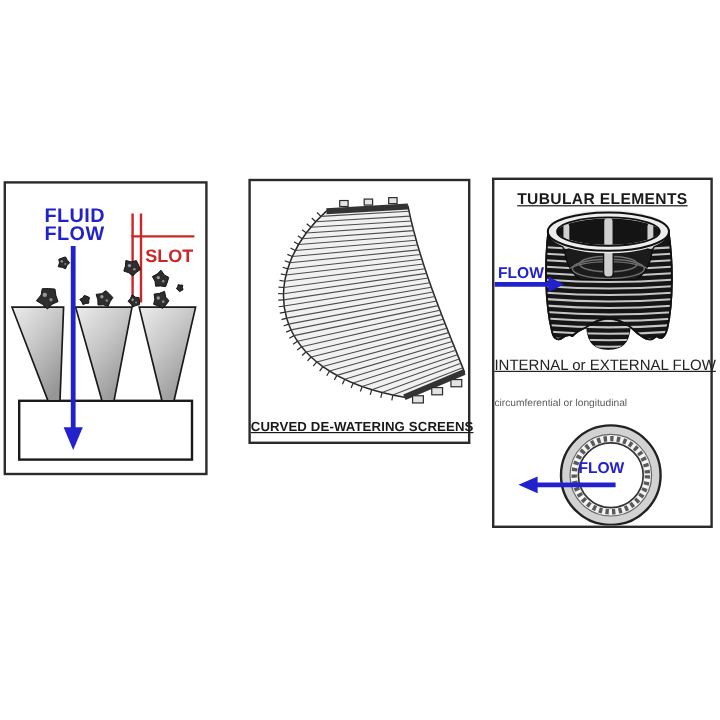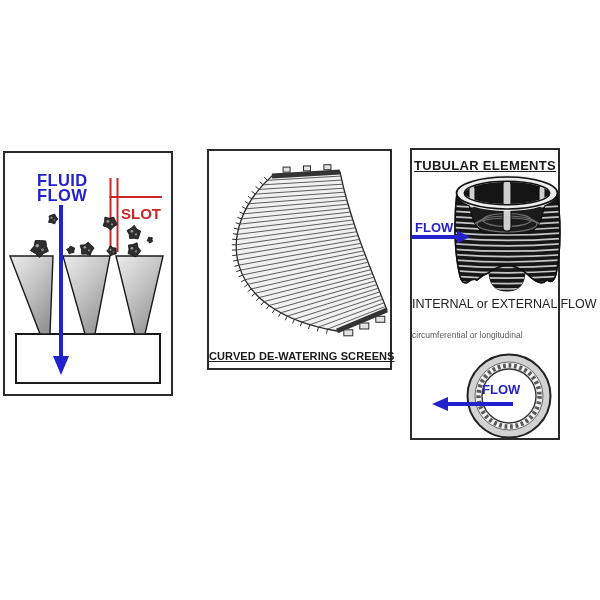--- a/index.html
+++ b/index.html
@@ -1,33 +1,33 @@
 <!DOCTYPE html>
 <html><head>
 <meta charset="utf-8">
 <style>
   html,body{margin:0;padding:0;background:#fff;}
   #canvas{position:relative;width:600px;height:600px;background:#ffffff;overflow:hidden;
           font-family:"Liberation Sans","DejaVu Sans",sans-serif;}
   .panel{position:absolute;background:#fff;border:2px solid #2b2b2b;box-sizing:border-box;}
   #panel-left{left:3px;top:151px;width:170px;height:245px;}
   #panel-mid{left:207px;top:149px;width:185px;height:221px;}
-  #panel-right{left:410px;top:148px;width:150px;height:292px;}
+  #panel-right{left:410px;top:148px;width:184px;height:292px;}
   .abs{position:absolute;}
   .fill-svg{position:absolute;left:0;top:0;}
   .fluid-flow{left:32px;top:20px;font-size:16.5px;font-weight:bold;color:#2222cc;
               line-height:14.5px;letter-spacing:.4px;white-space:nowrap;}
   .slot-label{left:116px;top:25px;font-size:15px;font-weight:bold;color:#cc2626;white-space:nowrap;margin-top:27px;}
   .mid-caption{left:0;right:0;top:199px;text-align:center;font-size:11px;font-weight:bold;
                color:#1a1a1a;text-decoration:underline;white-space:nowrap;letter-spacing:.1px;}
   .rt-title{left:0;right:0;top:8px;text-align:center;font-size:13px;font-weight:bold;
             color:#1a1a1a;text-decoration:underline;letter-spacing:.3px;white-space:nowrap;}
   .rt-flow-top{left:3px;top:70px;font-size:13px;font-weight:bold;color:#2222cc;white-space:nowrap;}
   .rt-subtitle{left:0;right:0;top:147px;text-align:center;font-size:12.5px;font-weight:normal;
-               color:#222;white-space:nowrap;}
+               color:#222;text-decoration:underline;white-space:nowrap;}
   .rt-note1{left:0;right:0;top:169px;text-align:center;font-size:8.5px;color:#5a5a5a;white-space:nowrap;}
   .rt-note2{left:0;right:0;top:180px;text-align:left;font-size:8.5px;color:#5a5a5a;white-space:nowrap;}
   .rt-flow-bottom{left:70px;top:232px;font-size:13px;font-weight:bold;color:#2222cc;white-space:nowrap;}
 </style>
 </head>
 <body>
 
 <div id="canvas">
 
   <div id="panel-left" class="panel">

